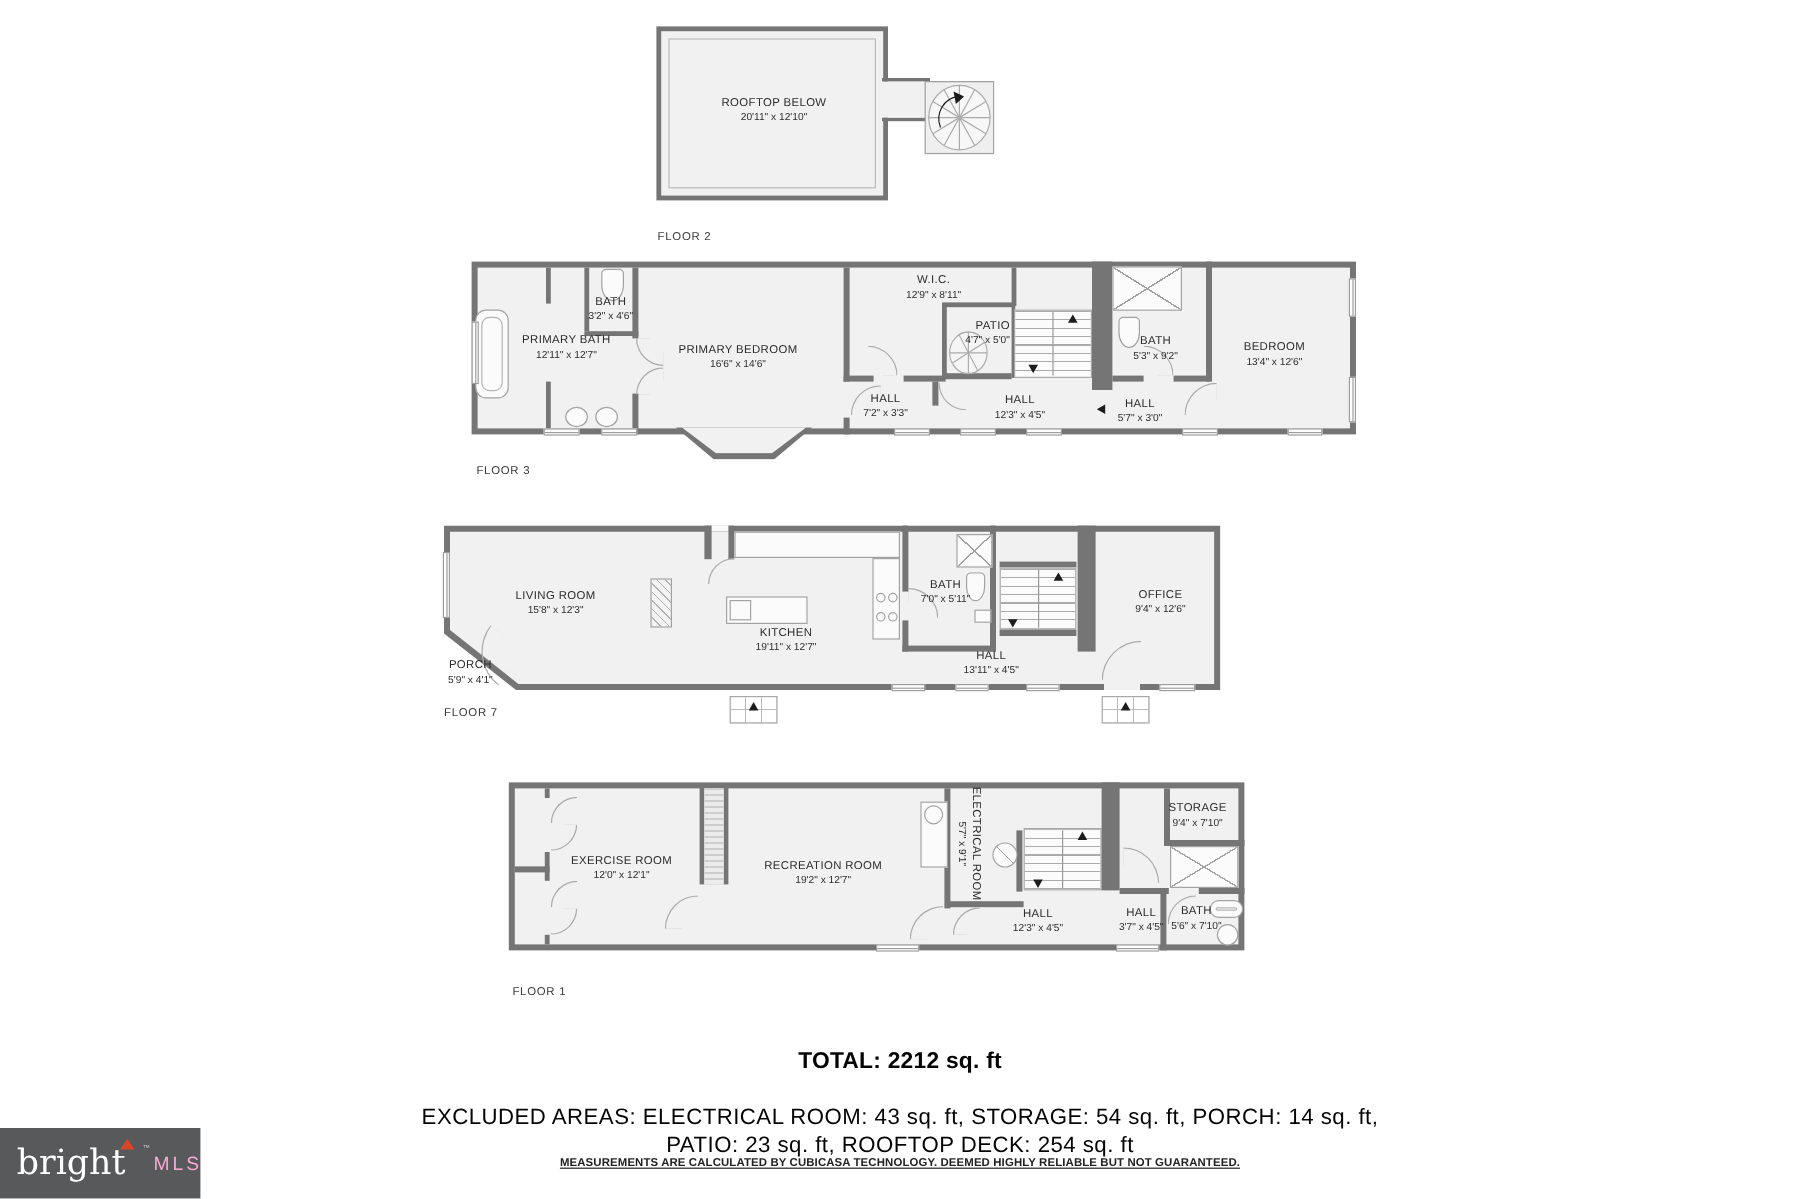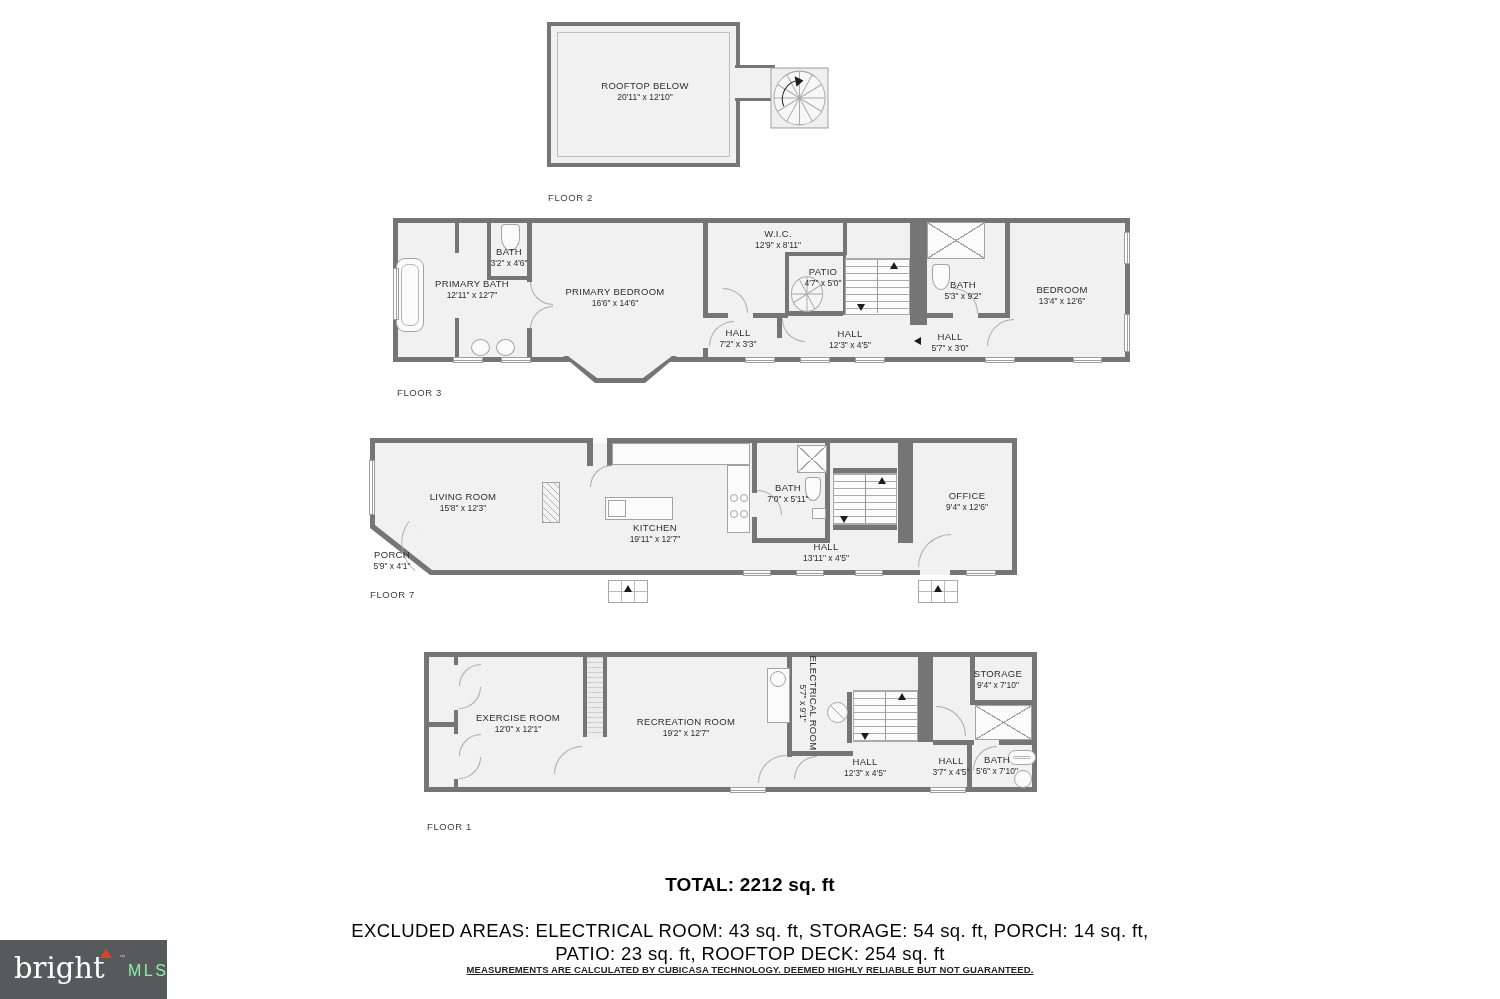--- a/index.html
+++ b/index.html
@@ -48,21 +48,21 @@
   .floor-tag{position:absolute;font-size:9.5px;letter-spacing:.6px;color:#3c3c3c;z-index:5;}
   
   .ftr{position:absolute;left:0;width:1500px;text-align:center;color:#050505;}
   .ftr.total{font-size:19px;font-weight:700;letter-spacing:.2px;}
   .ftr.line{font-size:18.5px;letter-spacing:.4px;}
   .ftr.disc{font-size:9.5px;font-weight:700;color:#222;letter-spacing:.1px;text-decoration:underline;}
   
   .logo{position:absolute;left:0;top:940px;width:167px;height:59px;background:#58595b;}
   .logo .brand{position:absolute;left:14px;top:8px;color:#fff;font-family:"DejaVu Serif",serif;font-size:29px;line-height:40px;}
   .logo .tm{position:absolute;left:119px;top:14px;color:#c9c9c9;font-size:6px;}
-  .logo .mls{position:absolute;left:128px;top:22px;color:#86efac;font-size:16px;letter-spacing:2.5px;}
+  .logo .mls{position:absolute;left:128px;top:22px;color:#f9a8d4;font-size:16px;letter-spacing:2.5px;}
   .logo .roof{position:absolute;left:100px;top:9px;width:0;height:0;
               border-left:6px solid transparent;border-right:6px solid transparent;border-bottom:9px solid #d9472b;}
   svg{position:absolute;}
 </style>
 </head>
 <body>
 
 <div class="canvas">
 
   <div class="floor" style="left:547px;top:22px;width:290px;height:150px;">
@@ -285,21 +285,21 @@
     <div class="dm">3'2" x 4'6"</div>
   </div>
   <div class="lbl" style="left:615px;top:297px;">
     <div class="nm">PRIMARY BEDROOM</div>
     <div class="dm">16'6" x 14'6"</div>
   </div>
   <div class="lbl" style="left:778px;top:239px;">
     <div class="nm">W.I.C.</div>
     <div class="dm">12'9" x 8'11"</div>
   </div>
-  <div class="lbl" style="left:823px;top:277px;">
+  <div class="lbl" style="left:823px;top:277px;text-align:right;">
     <div class="nm">PATIO</div>
     <div class="dm">4'7" x 5'0"</div>
   </div>
   <div class="lbl" style="left:738px;top:338px;">
     <div class="nm">HALL</div>
     <div class="dm">7'2" x 3'3"</div>
   </div>
   <div class="lbl" style="left:850px;top:339px;">
     <div class="nm">HALL</div>
     <div class="dm">12'3" x 4'5"</div>

